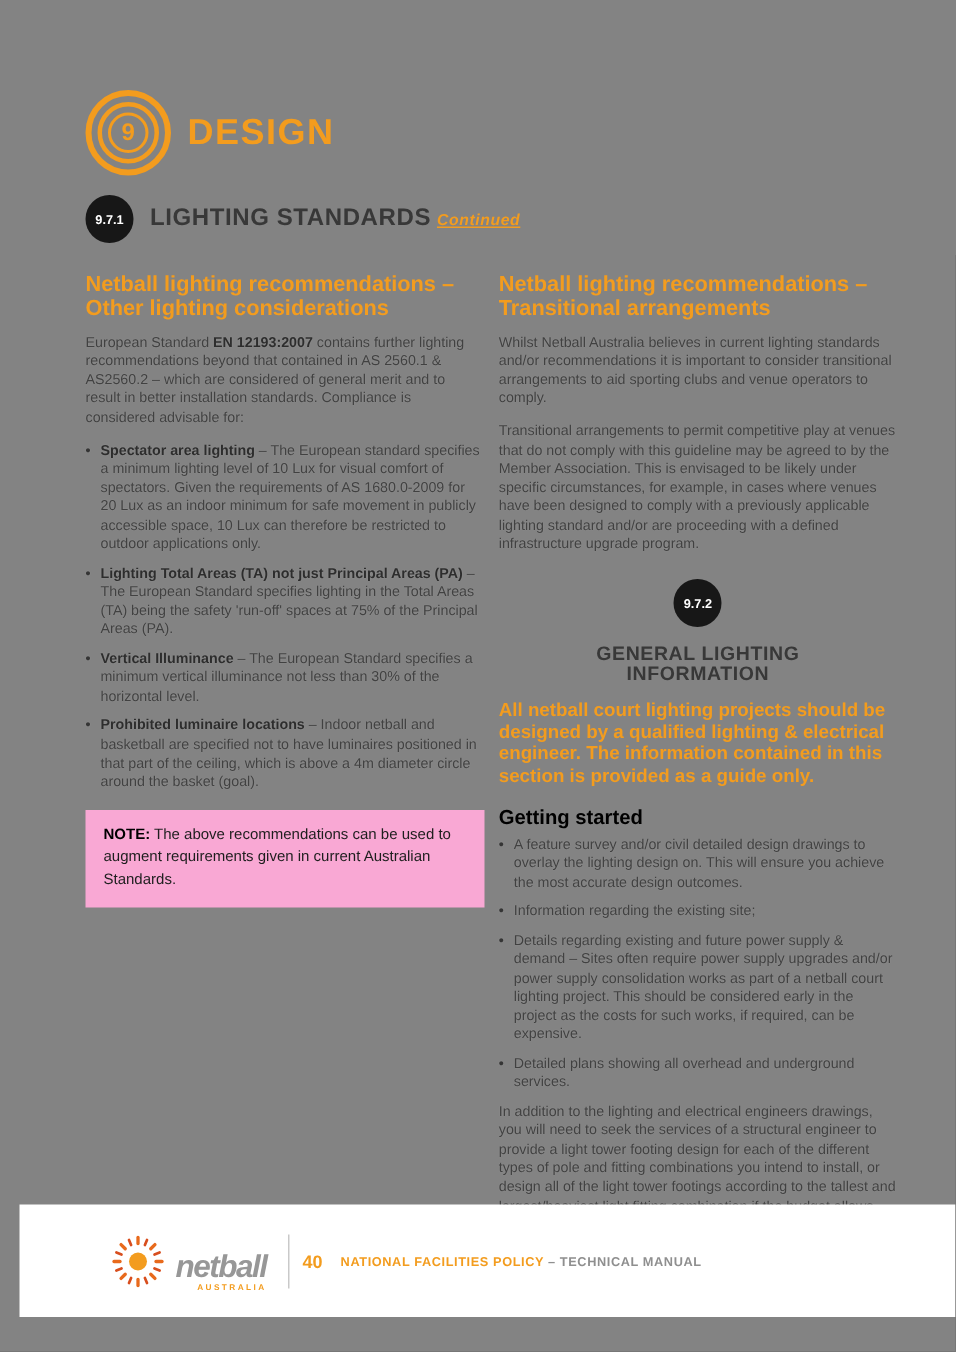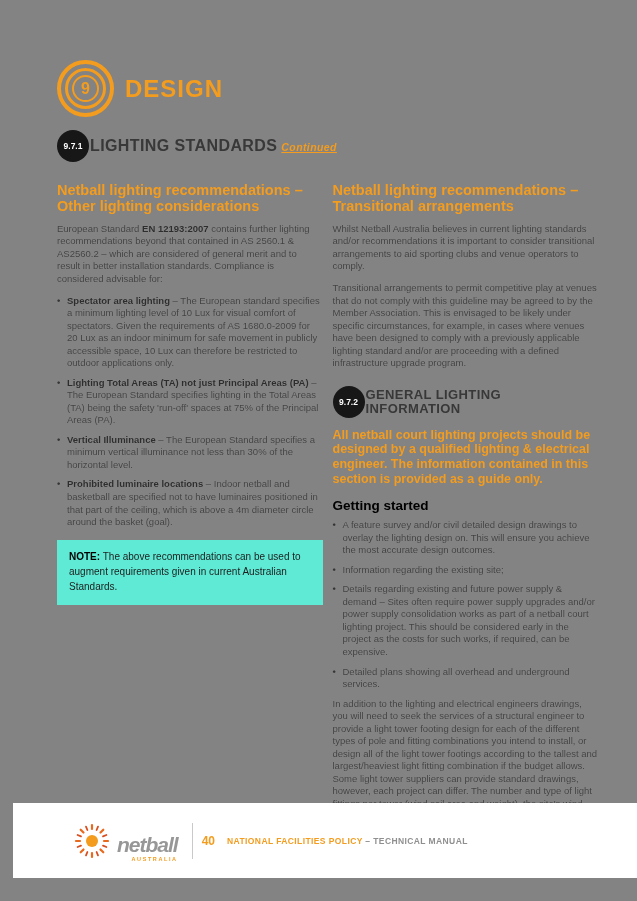--- a/index.html
+++ b/index.html
@@ -16,42 +16,42 @@
   .chapter-icon { width:57px; height:57px; border-radius:50%; border:4px solid #F39C1E;
     display:flex; align-items:center; justify-content:center; }
   .chapter-icon .ring2 { width:41px; height:41px; border-radius:50%; border:3px solid #F39C1E;
     display:flex; align-items:center; justify-content:center; }
   .chapter-icon .ring3 { width:27px; height:27px; border-radius:50%; border:2px solid #F39C1E;
     display:flex; align-items:center; justify-content:center; }
   .chapter-icon .num { color:#F39C1E; font-size:16px; font-weight:bold; }
   .chapter-title { color:#F39C1E; font-size:24px; font-weight:bold; letter-spacing:1px; }
 
   
-  .sec-header { display:flex; align-items:center; gap:1px; margin-bottom:21px; }
+  .sec-header { display:flex; align-items:center; gap:11px; margin-bottom:21px;text-align:center; }
   .badge { flex:0 0 auto; width:32px; height:32px; border-radius:50%; background:#171717;
     color:#fff; font-size:8.5px; font-weight:bold; display:flex; align-items:center; justify-content:center; }
   .sec-title { font-size:16px; font-weight:bold; color:#383838; letter-spacing:0.4px; line-height:1.05; }
   .continued { color:#F39C1E; font-size:10.5px; font-weight:bold; font-style:italic; margin-left:4px;text-decoration:underline; }
 
   
   .columns { display:flex; gap:10px; }
   .col { width:266px; }
   h2 { color:#F39C1E; font-size:14.5px; line-height:1.1; margin-bottom:8px; }
   p { font-size:9.5px; line-height:1.32; color:#414141; margin-bottom:9px;
       text-shadow:0 0 1px rgba(255,255,255,0.18); }
   ul { list-style:none; }
   li { position:relative; font-size:9.5px; line-height:1.32; color:#414141;
        padding-left:10px; margin-bottom:7px; text-shadow:0 0 1px rgba(255,255,255,0.18); }
   li::before { content:"\2022"; position:absolute; left:0; top:0; color:#353535; font-weight:bold; }
   b.lead { color:#2d2d2d; }
-  .note { background:#5eead4; padding:9px 12px 11px; margin-top:11px;
+  .note { background:#f9a8d4; padding:9px 12px 11px; margin-top:11px;
     font-size:10px; line-height:1.5; color:#1e1e1e; text-shadow:none; }
   .note b { color:#000; }
 
-  .sec-header.inline { margin:16px 0 10px; }
+  .sec-header.inline { margin:16px 0 10px;flex-direction:column; }
   .sec-header.inline .sec-title { font-size:13px; max-width:165px; }
 
   .callout { color:#F39C1E; font-weight:bold; font-size:12.5px; line-height:1.17; margin:2px 0 12px; }
   h3 { color:#000000; font-size:13.5px; margin:0 0 6px; }
 
   
   .footer { position:absolute; left:0; bottom:23px; width:637px; height:75px;
     background:#ffffff; display:flex; align-items:center; padding-left:58px;margin-left:13px; }
   .logo { display:flex; align-items:flex-end; gap:4px; }
   .wordmark { display:flex; flex-direction:column; align-items:flex-end; line-height:1; }

